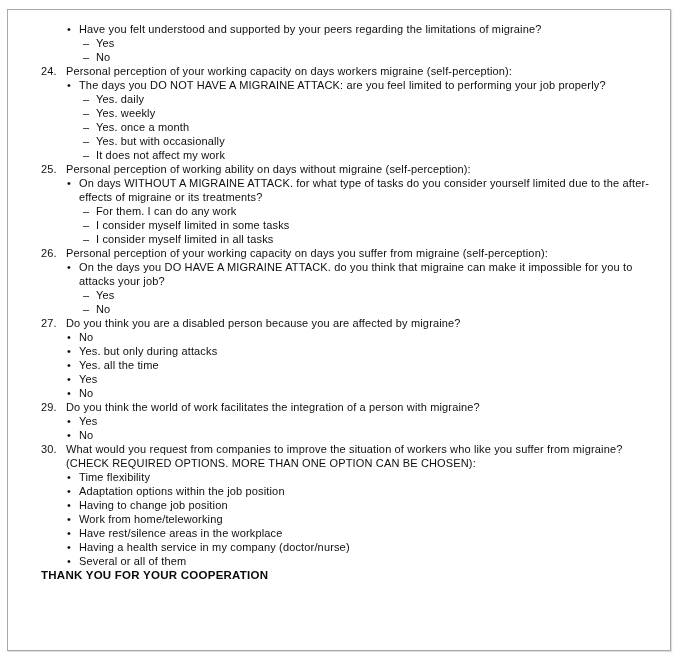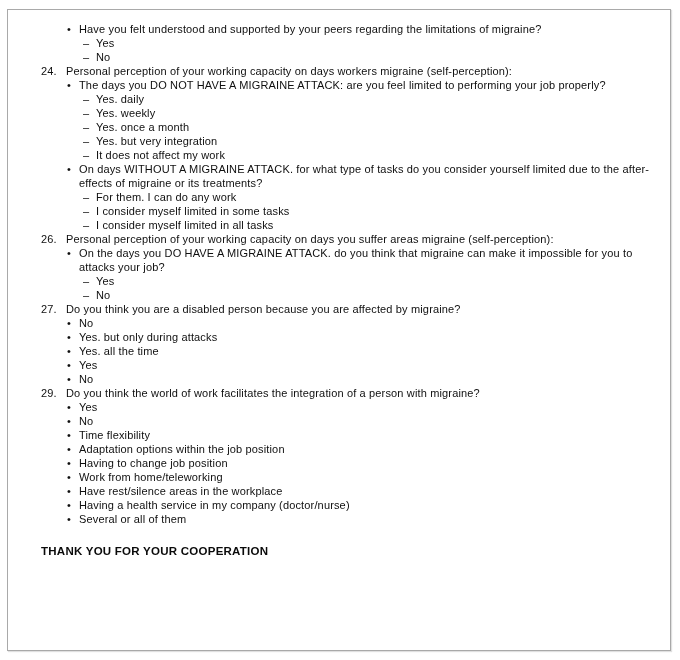--- a/index.html
+++ b/index.html
@@ -56,21 +56,20 @@
     padding-left: 42px;
   }
   .row-dash .marker {
     flex-basis: 13px;
     width: 13px;
   }
   .row .text {
     flex: 1 1 auto;
   }
   .footer {
-    margin-top: 18px;
     font-weight: bold;
     font-size: 11.5px;
     letter-spacing: 0.25px;
     color: #0a0a0a;
   }
 </style>
 </head>
 <body>
 
 <div class="page">
@@ -102,45 +101,49 @@
       <div class="row row-dash">
         <span class="marker">–</span>
         <span class="text">Yes. weekly</span>
       </div>
       <div class="row row-dash">
         <span class="marker">–</span>
         <span class="text">Yes. once a month</span>
       </div>
       <div class="row row-dash">
         <span class="marker">–</span>
-        <span class="text">Yes. but very integration</span>
+        <span class="text">Yes. but with occasionally</span>
       </div>
       <div class="row row-dash">
         <span class="marker">–</span>
         <span class="text">It does not affect my work</span>
       </div>
+      <div class="row row-number">
+        <span class="marker">25.</span>
+        <span class="text">Personal perception of working ability on days without migraine (self-perception):</span>
+      </div>
       <div class="row row-bullet">
         <span class="marker">•</span>
         <span class="text">On days WITHOUT A MIGRAINE ATTACK. for what type of tasks do you consider yourself limited due to the after-effects of migraine or its treatments?</span>
       </div>
       <div class="row row-dash">
         <span class="marker">–</span>
         <span class="text">For them. I can do any work</span>
       </div>
       <div class="row row-dash">
         <span class="marker">–</span>
         <span class="text">I consider myself limited in some tasks</span>
       </div>
       <div class="row row-dash">
         <span class="marker">–</span>
         <span class="text">I consider myself limited in all tasks</span>
       </div>
       <div class="row row-number">
         <span class="marker">26.</span>
-        <span class="text">Personal perception of your working capacity on days you suffer areas migraine (self-perception):</span>
+        <span class="text">Personal perception of your working capacity on days you suffer from migraine (self-perception):</span>
       </div>
       <div class="row row-bullet">
         <span class="marker">•</span>
         <span class="text">On the days you DO HAVE A MIGRAINE ATTACK. do you think that migraine can make it impossible for you to attacks your job?</span>
       </div>
       <div class="row row-dash">
         <span class="marker">–</span>
         <span class="text">Yes</span>
       </div>
       <div class="row row-dash">
@@ -175,20 +178,24 @@
         <span class="marker">29.</span>
         <span class="text">Do you think the world of work facilitates the integration of a person with migraine?</span>
       </div>
       <div class="row row-bullet">
         <span class="marker">•</span>
         <span class="text">Yes</span>
       </div>
       <div class="row row-bullet">
         <span class="marker">•</span>
         <span class="text">No</span>
+      </div>
+      <div class="row row-number">
+        <span class="marker">30.</span>
+        <span class="text">What would you request from companies to improve the situation of workers who like you suffer from migraine? (CHECK REQUIRED OPTIONS. MORE THAN ONE OPTION CAN BE CHOSEN):</span>
       </div>
       <div class="row row-bullet">
         <span class="marker">•</span>
         <span class="text">Time flexibility</span>
       </div>
       <div class="row row-bullet">
         <span class="marker">•</span>
         <span class="text">Adaptation options within the job position</span>
       </div>
       <div class="row row-bullet">

